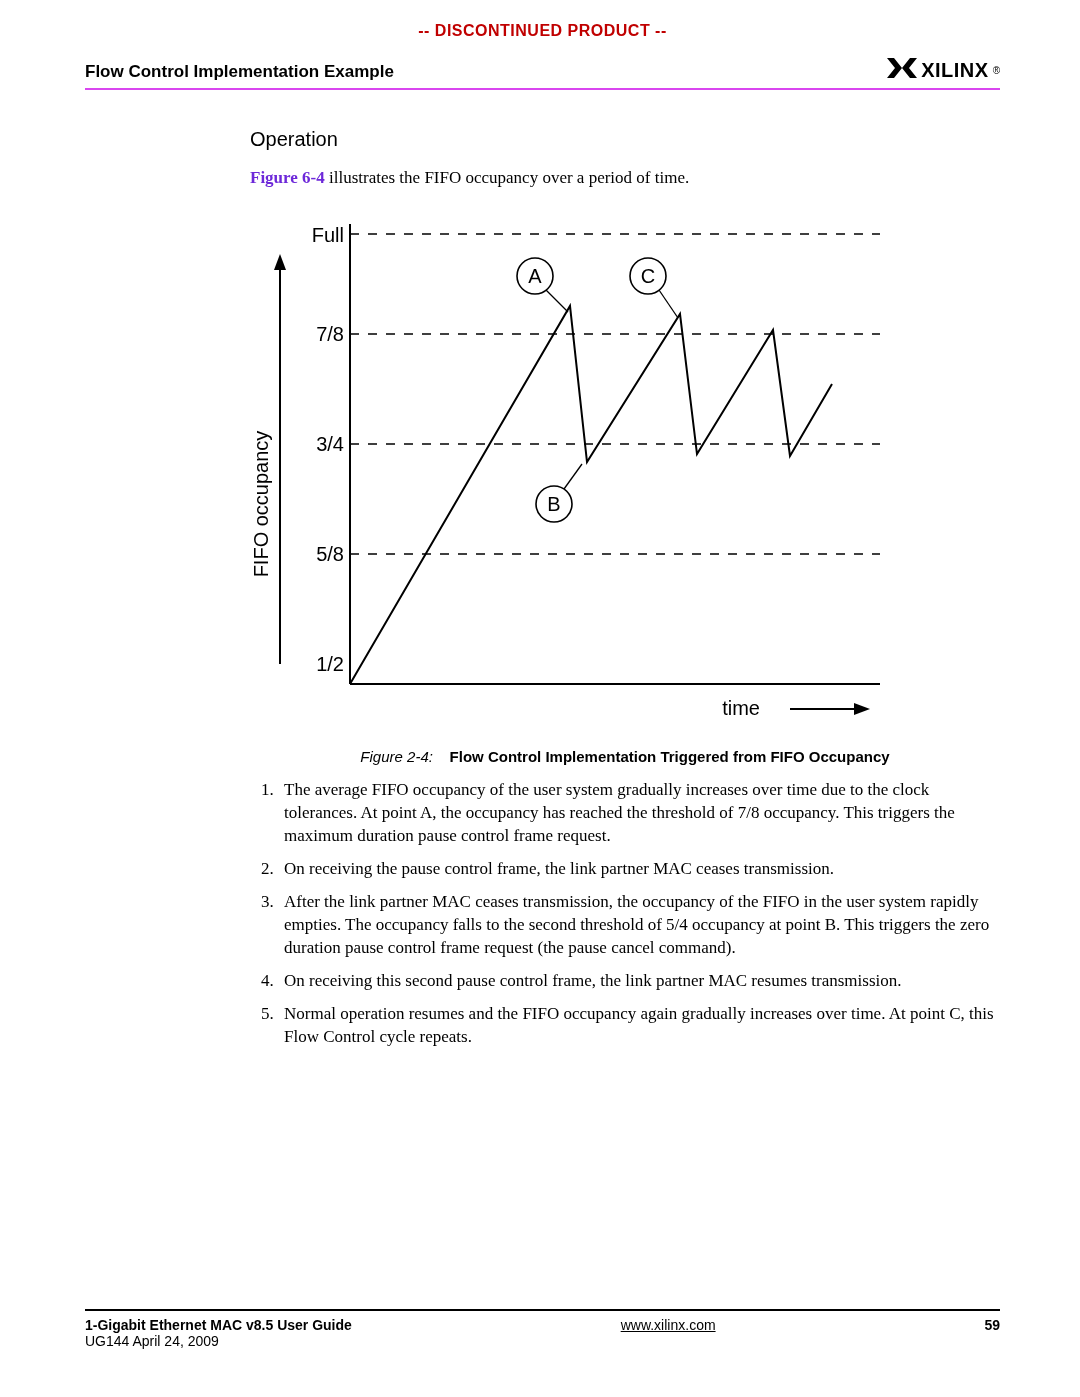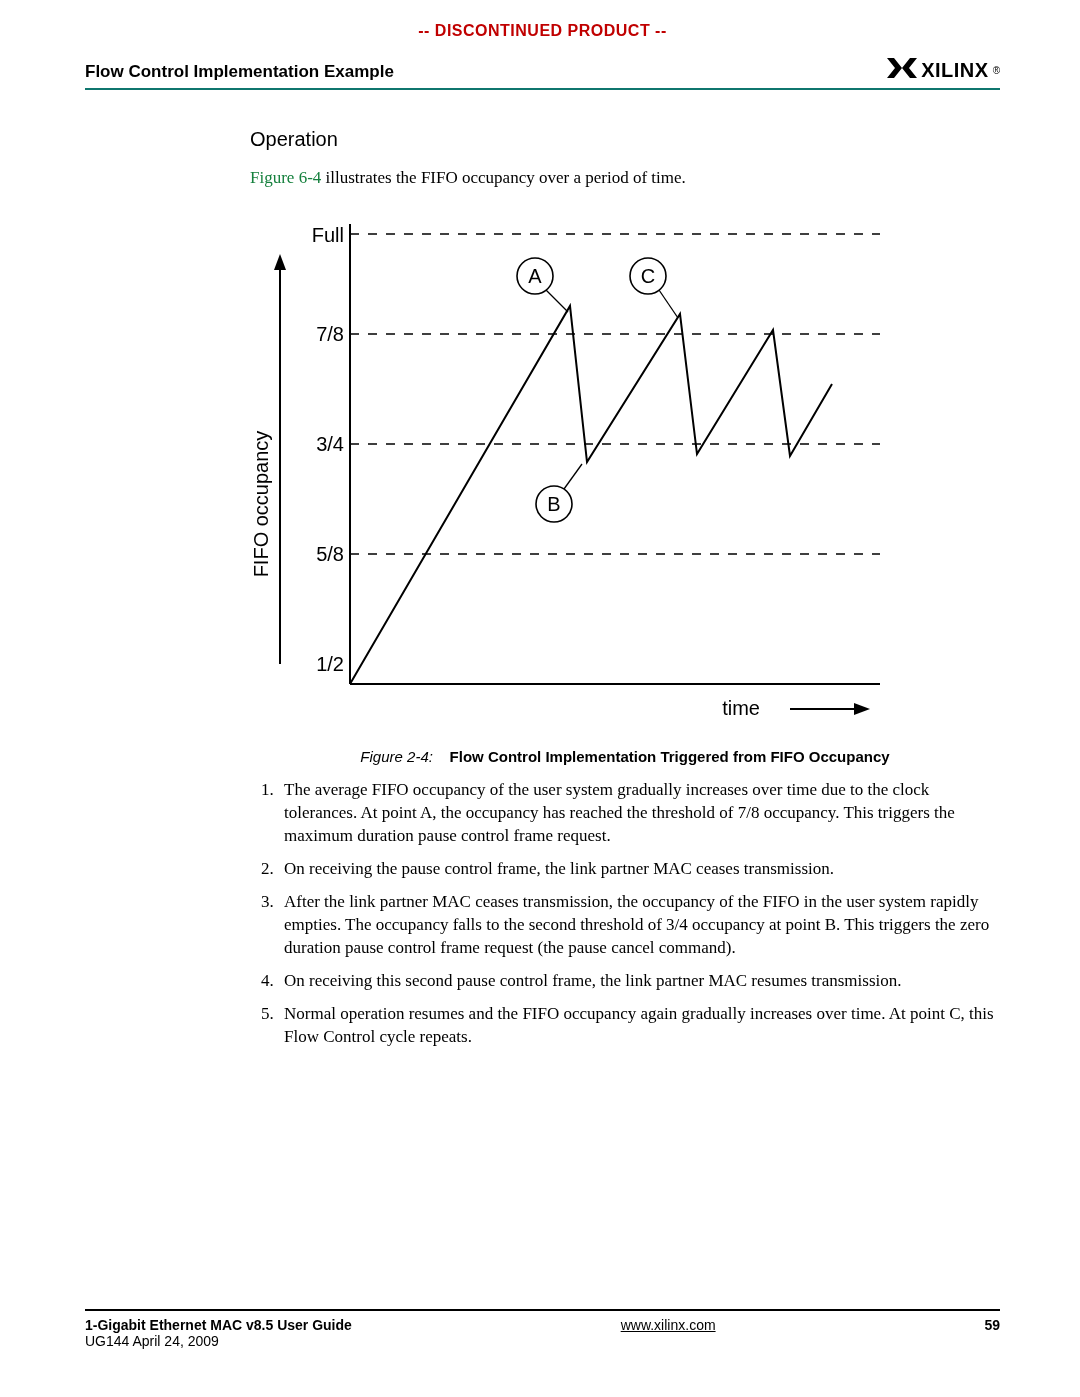--- a/index.html
+++ b/index.html
@@ -21,21 +21,21 @@
     text-align: center;
     font-weight: bold;
     font-size: 16px;
     letter-spacing: 0.5px;
     margin-bottom: 18px;
   }
   .header-row {
     display: flex;
     justify-content: space-between;
     align-items: flex-end;
-    border-bottom: 2px solid #0f766e;
+    border-bottom: 2px solid #d946ef;
     padding-bottom: 6px;
   }
   .section-title {
     font-weight: bold;
     font-size: 17px;
   }
   .logo {
     display: flex;
     align-items: center;
     gap: 4px;
@@ -55,21 +55,22 @@
     font-family: Georgia, 'Times New Roman', serif;
     font-size: 17px;
     line-height: 1.35;
   }
   .sub-heading {
     font-family: Arial, Helvetica, sans-serif;
     font-size: 20px;
     margin-bottom: 10px;
   }
   .link {
-    color: #15803d;
+    color: #6d28d9;
+    font-weight: bold;
   }
   .figure-wrap {
     margin-top: 8px;
     margin-bottom: 12px;
   }
   .figure-caption {
     text-align: center;
     font-family: Arial, Helvetica, sans-serif;
     font-size: 15px;
     margin-top: 6px;
@@ -191,21 +192,21 @@
         <span class="fig-label">Figure 2-4:</span>
         &nbsp;&nbsp;
         <span class="fig-title">Flow Control Implementation Triggered from FIFO Occupancy</span>
       </div>
     </div>
 
 
     <ol class="steps">
       <li>The average FIFO occupancy of the user system gradually increases over time due to the clock tolerances. At point A, the occupancy has reached the threshold of 7/8 occupancy. This triggers the maximum duration pause control frame request.</li>
       <li>On receiving the pause control frame, the link partner MAC ceases transmission.</li>
-      <li>After the link partner MAC ceases transmission, the occupancy of the FIFO in the user system rapidly empties. The occupancy falls to the second threshold of 3/4 occupancy at point B. This triggers the zero duration pause control frame request (the pause cancel command).</li>
+      <li>After the link partner MAC ceases transmission, the occupancy of the FIFO in the user system rapidly empties. The occupancy falls to the second threshold of 5/4 occupancy at point B. This triggers the zero duration pause control frame request (the pause cancel command).</li>
       <li>On receiving this second pause control frame, the link partner MAC resumes transmission.</li>
       <li>Normal operation resumes and the FIFO occupancy again gradually increases over time. At point C, this Flow Control cycle repeats.</li>
     </ol>
   </div>
 
   <div class="footer">
     <div class="footer-rule"></div>
     <div class="footer-row">
       <div class="footer-left">
         <div class="footer-title">1-Gigabit Ethernet MAC v8.5 User Guide</div>

